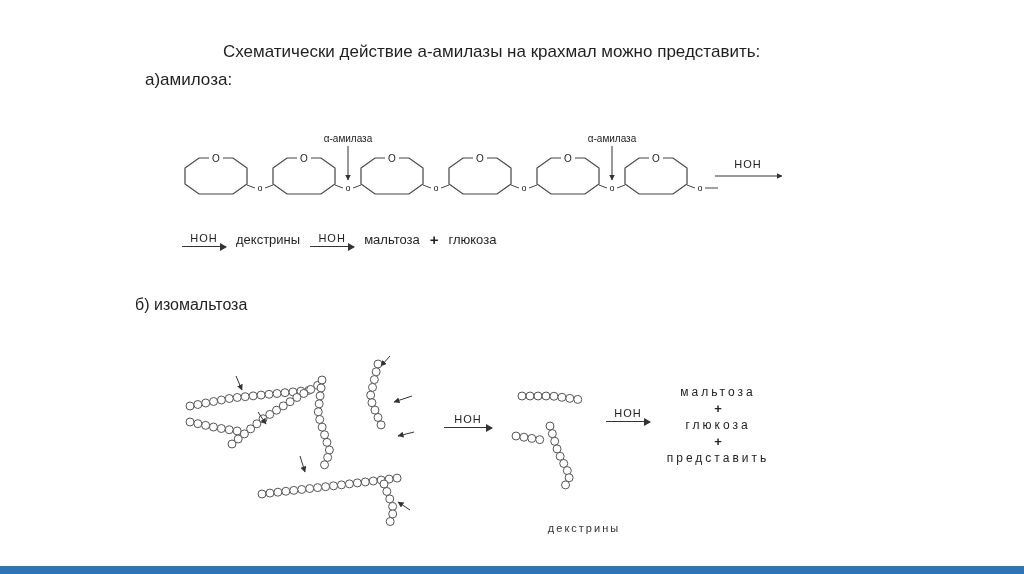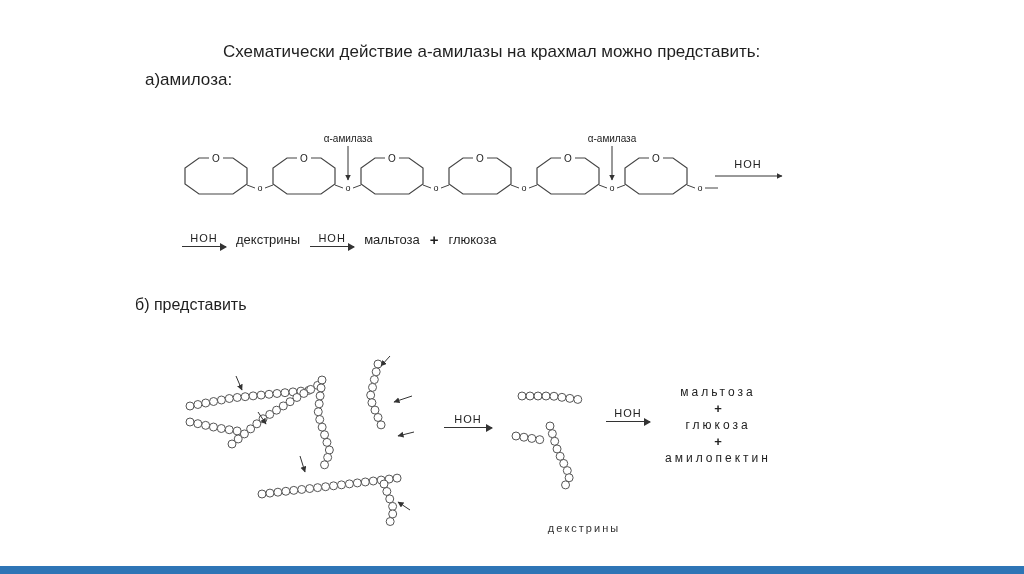--- a/index.html
+++ b/index.html
@@ -102,21 +102,21 @@
   <span class="reaction-word">декстрины</span>
   <span class="hoh-stack">
     <span class="hoh-text">НОН</span>
     <span class="arrow w44"></span>
   </span>
   <span class="reaction-word">мальтоза</span>
   <span class="reaction-plus">+</span>
   <span class="reaction-word">глюкоза</span>
 </div>
 
-<div class="abs label-b">б) представить</div>
+<div class="abs label-b">б) изомальтоза</div>
 
 <svg class="abs" style="left:172px; top:352px;" width="480" height="195">
   <defs>
     <marker id="ah2" markerWidth="8" markerHeight="8" refX="5.5" refY="3" orient="auto">
       <path d="M0,0 L6,3 L0,6 Z" fill="#333"></path>
     </marker>
   </defs>
   <g id="amylopectin-layer">
       <g>
         <circle cx="18" cy="54" r="4" fill="#fff" stroke="#555" stroke-width="1"></circle>
@@ -260,16 +260,16 @@
   <span class="arrow w44"></span>
 </div>
 
 <div class="abs dextrins-label">декстрины</div>
 
 <div class="abs products">
   <div class="product-word">мальтоза</div>
   <div class="product-plus">+</div>
   <div class="product-word">глюкоза</div>
   <div class="product-plus">+</div>
-  <div class="product-word">амилопектин</div>
+  <div class="product-word">представить</div>
 </div>
 
 <div class="abs accent-bar" style="background: rgb(46, 117, 182);"></div>
 
 </body></html>

